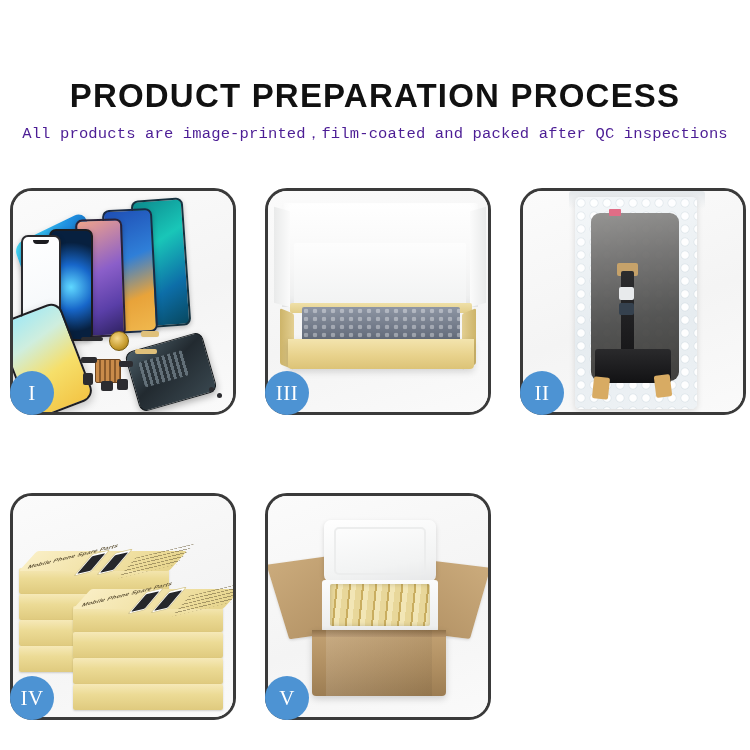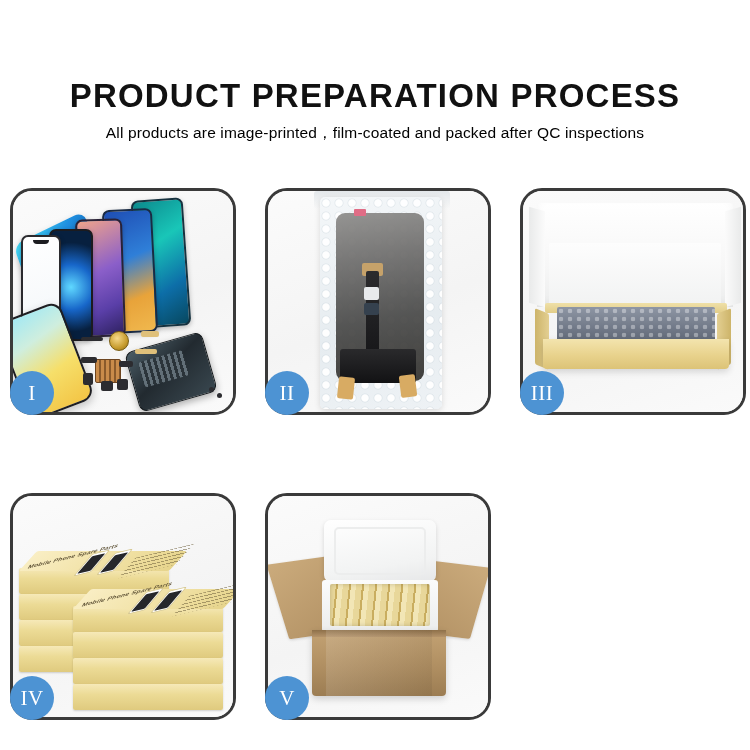--- a/index.html
+++ b/index.html
@@ -18,24 +18,24 @@
     font-family: "Liberation Sans", sans-serif;
     font-size: 33px;
     font-weight: 700;
     letter-spacing: 1.2px;
     color: #111111;
     line-height: 1.05;
     margin: 0;
     white-space: nowrap;
   }
   .subtitle {
-    font-family: Liberation Sans, sans-serif;
+    font-family: Liberation Mono, monospace;
     font-size: 15.5px;
     font-weight: 400;
-    color: #000000;
+    color: #4c1d95;
     letter-spacing: 0.15px;
     margin: 9px 0 0 0;
     white-space: nowrap;
   }
 
   
   .grid {
     position: absolute;
     left: 10px; top: 143px;
     width: 735px;
@@ -344,51 +344,51 @@
         <span class="dot" style="left:104px;top:188px;width:11px;height:11px;"></span>
         <span class="dot" style="left:106px;top:170px;width:14px;height:6px;"></span>
         <span class="dot" style="left:196px;top:196px;width:5px;height:5px;border-radius:50%;"></span>
         <span class="dot" style="left:204px;top:202px;width:5px;height:5px;border-radius:50%;"></span>
       </div>
       <div class="badge">I</div>
     </div>
 
     <div class="panel">
       <div class="panel-inner">
+        <div class="p3-lid"></div>
+        <div class="p3-foam"></div>
+        <div class="p3-rim"></div>
+        <div class="p3-grey"></div>
+        <div class="p3-side-l"></div>
+        <div class="p3-side-r"></div>
+        <div class="p3-front"></div>
+      </div>
+      <div class="badge">III</div>
+    </div>
+
+    <div class="panel">
+      <div class="panel-inner">
         <div class="p2-sheen"></div>
         <div class="p2-pouch">
           <div class="p2-lcd"></div>
           <div class="p2-conn"></div>
           <div class="p2-cable"></div>
           <div class="p2-chipw"></div>
           <div class="p2-chipb"></div>
           <div class="p2-bot"></div>
           <div class="p2-tabL"></div>
           <div class="p2-tabR"></div>
           <div class="p2-pink"></div>
         </div>
       </div>
       <div class="badge">II</div>
     </div>
 
     <div class="panel">
       <div class="panel-inner">
-        <div class="p3-lid"></div>
-        <div class="p3-foam"></div>
-        <div class="p3-rim"></div>
-        <div class="p3-grey"></div>
-        <div class="p3-side-l"></div>
-        <div class="p3-side-r"></div>
-        <div class="p3-front"></div>
-      </div>
-      <div class="badge">III</div>
-    </div>
-
-    <div class="panel">
-      <div class="panel-inner">
         <div class="stack">
 
           <div class="sbox" style="left:2px;  top:58px;">
             <div class="sbox-top">
               <div class="lbl" style="left:4px; top:2px;">Mobile Phone Spare Parts</div>
               <div class="scr" style="left:58px; top:1px;">
                   <i></i>
                 </div>
               <div class="scr" style="left:80px; top:0px;">
                   <i></i>

